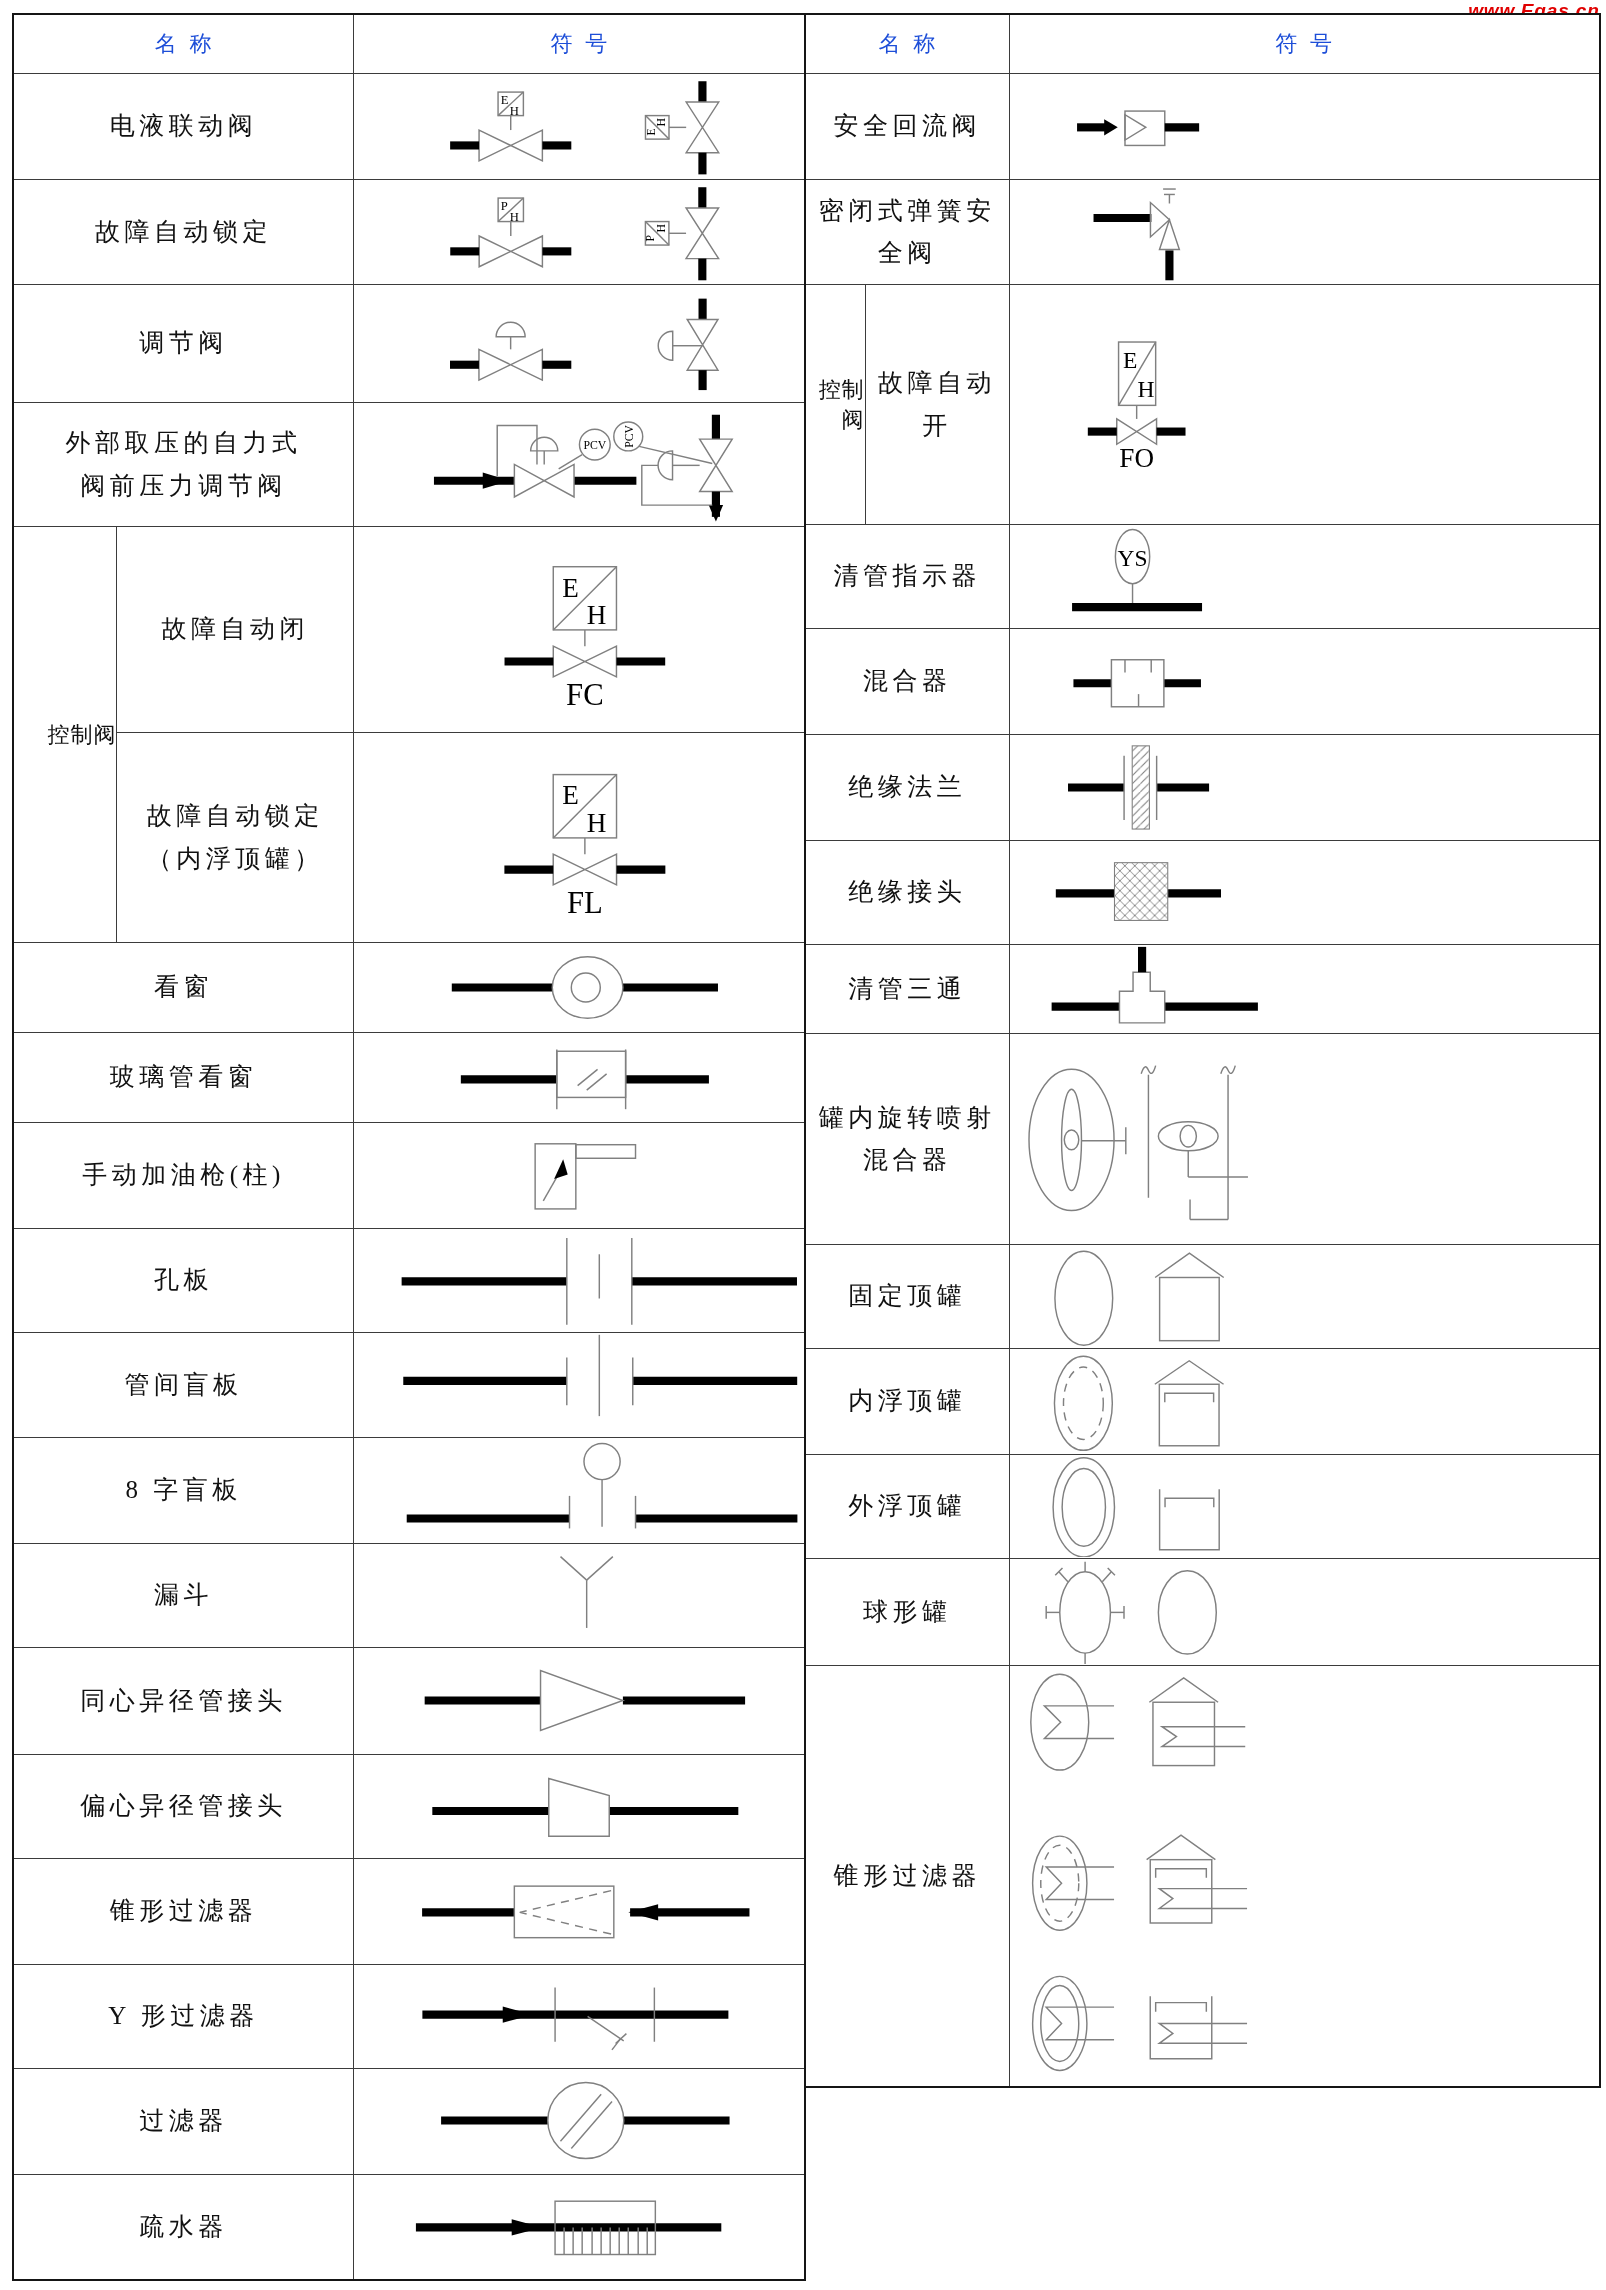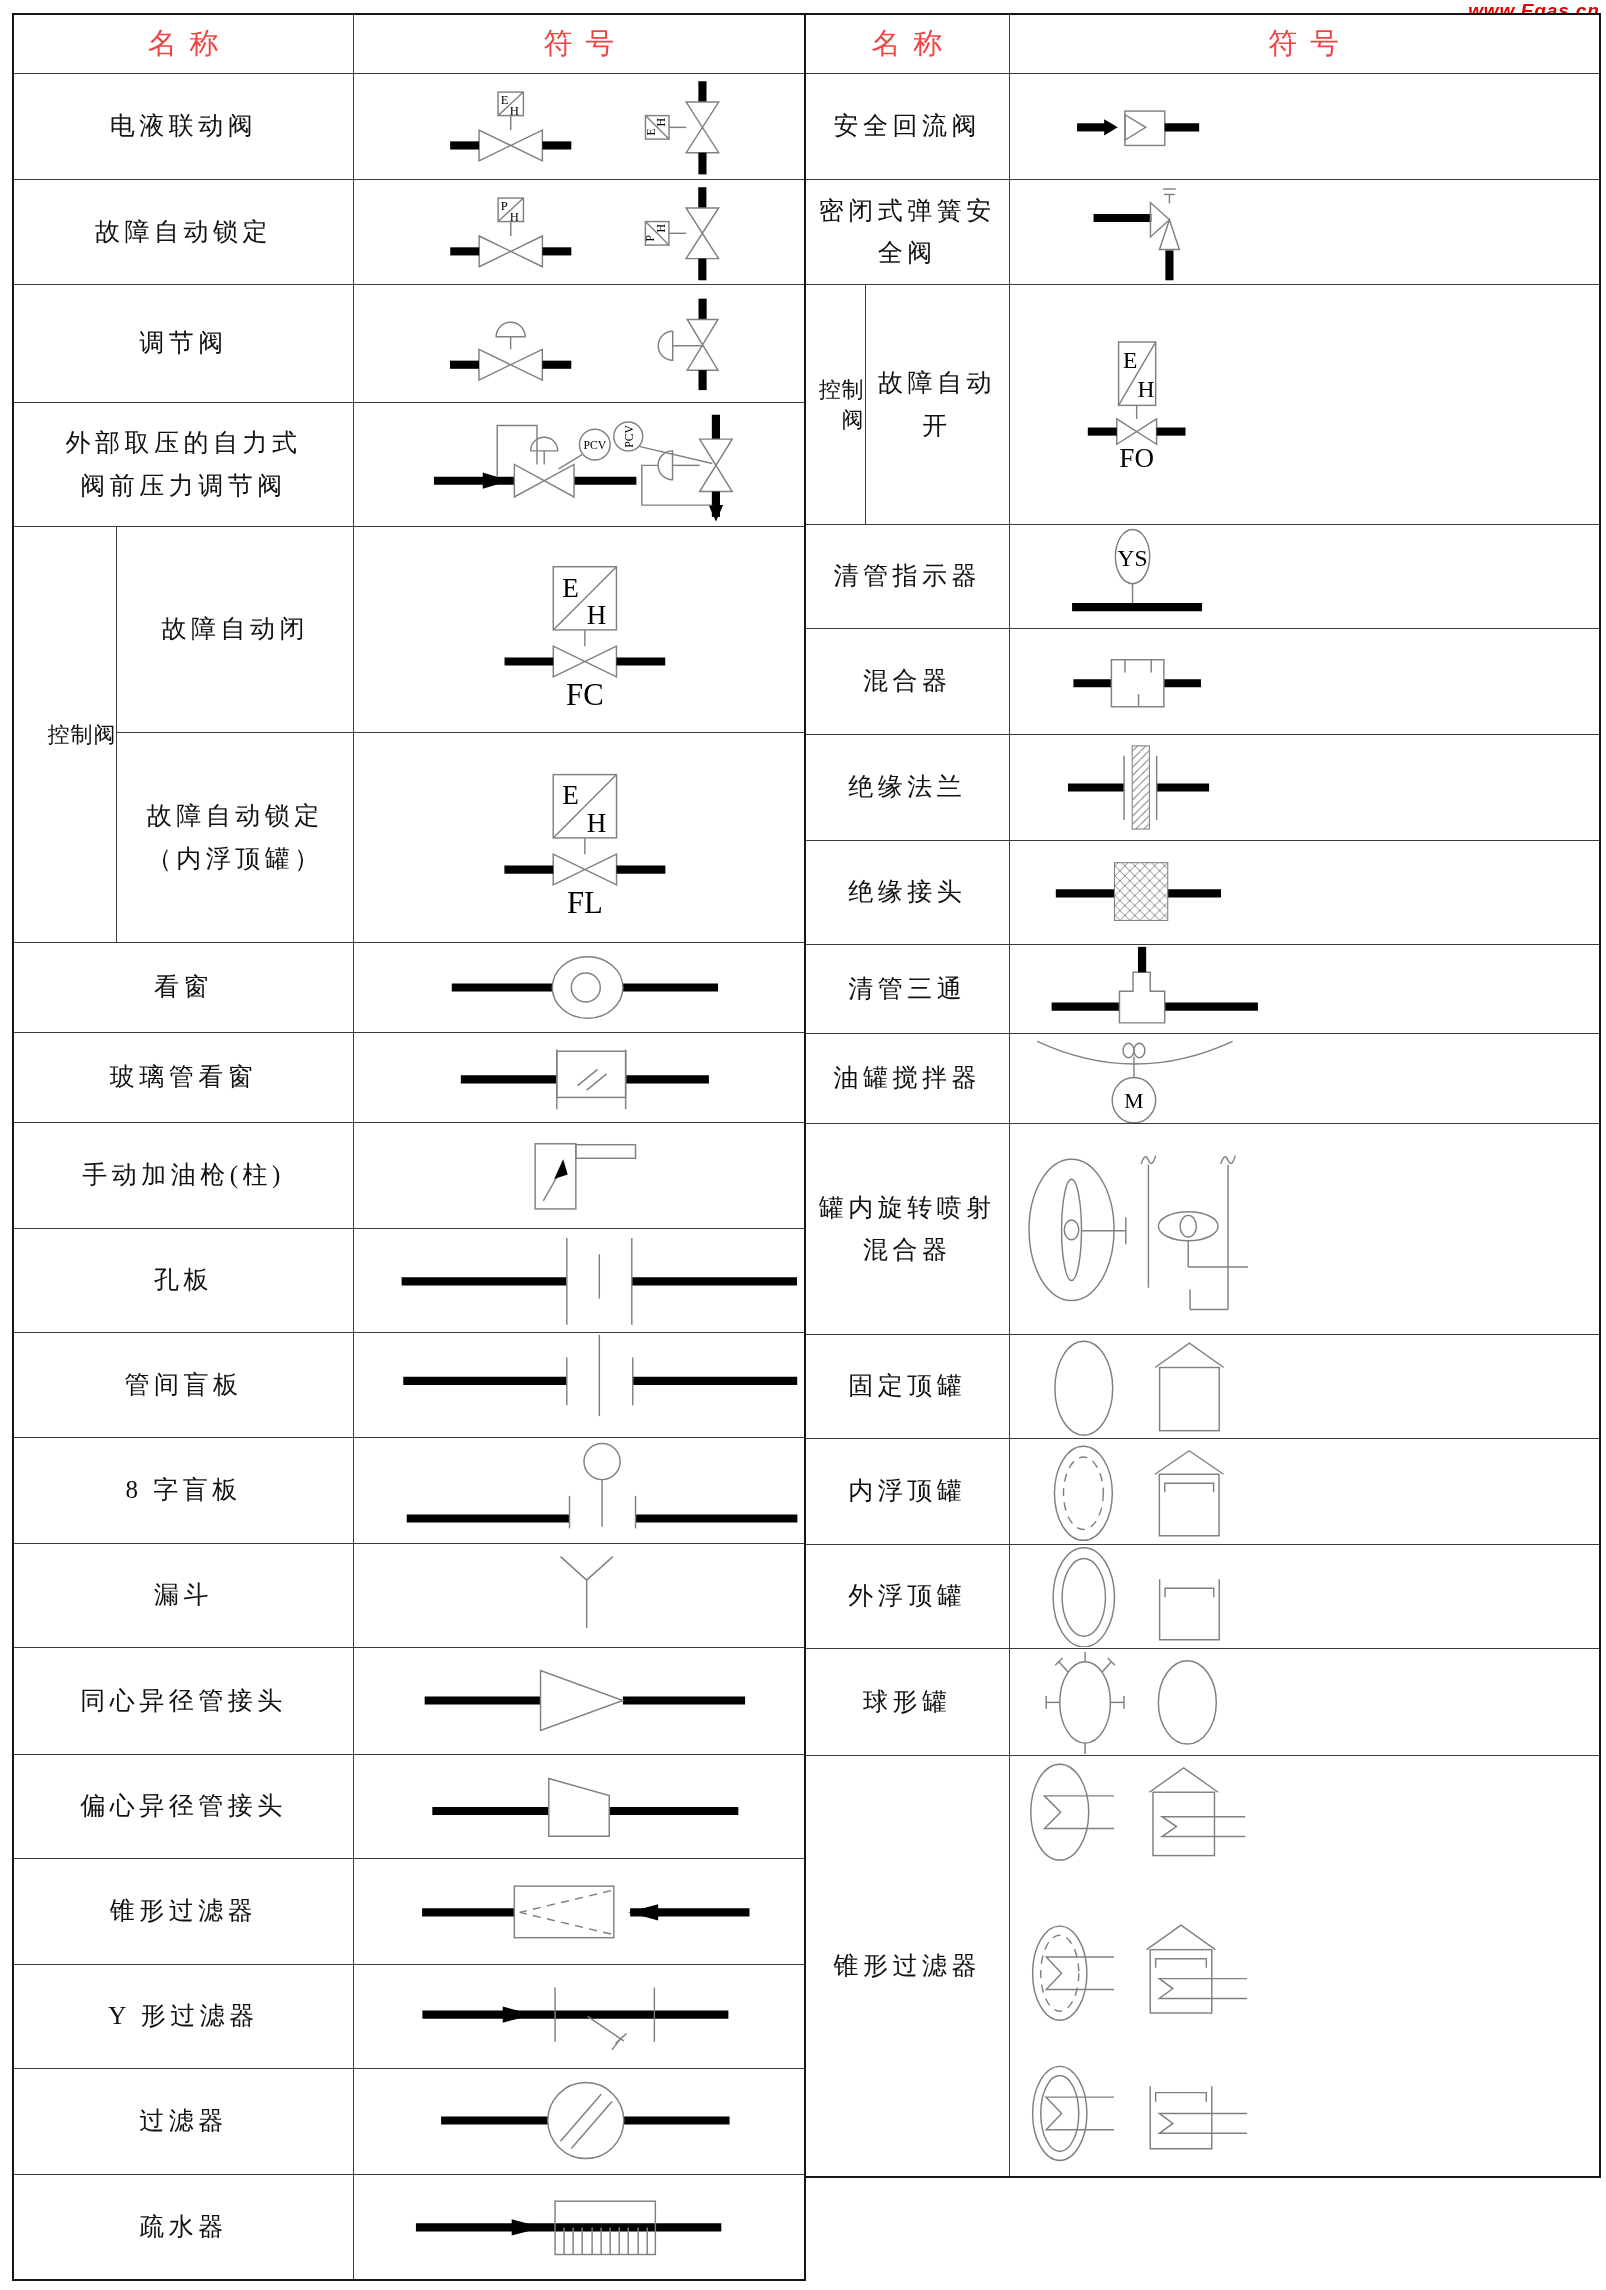--- a/index.html
+++ b/index.html
@@ -3,21 +3,21 @@
 <meta charset="utf-8">
 <style>
   html,body{margin:0;padding:0;background:#fff;}
   #page{position:relative;width:1607px;height:2290px;background:#fff;overflow:hidden;
         font-family:"Liberation Serif",serif;}
   table{border-collapse:collapse;table-layout:fixed;background:#fff;position:absolute;}
   td{border:1.8px solid #3b3b3b;padding:0;overflow:hidden;}
   table{border:2.7px solid #151515;}
   td.name{font-size:25px;color:#111;text-align:center;vertical-align:middle;
           letter-spacing:4.5px;white-space:pre-line;line-height:1.7;}
-  td.hdr{font-size:29px;letter-spacing:12.7px;text-align:center;vertical-align:middle;color:#ef4444;padding-left:12px;}
+  td.hdr{font-size:22px;letter-spacing:12.7px;text-align:center;vertical-align:middle;color:#1d4ed8;padding-left:12px;}
   td.grp{font-size:22px;letter-spacing:0.9px;text-align:right;vertical-align:middle;color:#111;}
   td.sym{vertical-align:top;}
   td.sym svg{display:block;}
   #watermark{position:absolute;top:0px;right:7.2px;color:#e00000;font-size:19px;
              font-style:italic;font-weight:bold;letter-spacing:0.9px;
              font-family:Liberation Sans, sans-serif;}
   
   .pp{stroke:#000;stroke-width:9;fill:none;}
   .tl{stroke:#808080;stroke-width:1.6;fill:none;}
   .tlw{stroke:#808080;stroke-width:1.6;fill:#fff;}
@@ -451,33 +451,20 @@
     <tr style="height:89px">
       <td class="name" colspan="2">清管三通</td>
       <td class="sym">
             <svg width="589" height="87" viewBox="0 0 651 96">
               <line x1="46" y1="68" x2="274" y2="68" class="pp"></line>
               <path d="M121,86 L121,51 L136,51 L136,30 L155,30 L155,51 L171,51 L171,86 Z" class="tlw"></path>
               <line x1="146" y1="2" x2="146" y2="30" class="pp"></line>
             </svg>
           </td>
     </tr>
-    <tr style="height:90px">
-      <td class="name" colspan="2">油罐搅拌器</td>
-      <td class="sym">
-            <svg width="589" height="89" viewBox="0 0 651 98">
-              <path d="M30,8 Q138,58 246,8" class="tl"></path>
-              <ellipse cx="131" cy="18" rx="6" ry="8" class="tl"></ellipse>
-              <ellipse cx="143" cy="18" rx="6" ry="8" class="tl"></ellipse>
-              <line x1="137" y1="25" x2="137" y2="49" class="tl"></line>
-              <ellipse cx="137" cy="73" rx="24" ry="25" class="tlw"></ellipse>
-              <text x="137" y="82" font-size="24" class="st" text-anchor="middle">M</text>
-            </svg>
-          </td>
-    </tr>
     <tr style="height:211px">
       <td class="name" colspan="2">罐内旋转喷射混合器</td>
       <td class="sym">
             <svg width="589" height="209" viewBox="0 0 651 231">
               <ellipse cx="68" cy="117" rx="47" ry="78" class="tl"></ellipse>
               <ellipse cx="68" cy="117" rx="11" ry="56" class="tl"></ellipse>
               <ellipse cx="68" cy="117" rx="8" ry="11" class="tl"></ellipse>
               <line x1="79" y1="118" x2="128" y2="118" class="tl"></line>
               <line x1="128" y1="103" x2="128" y2="133" class="tl"></line>
               <line x1="153" y1="45" x2="153" y2="181" class="tl"></line>

